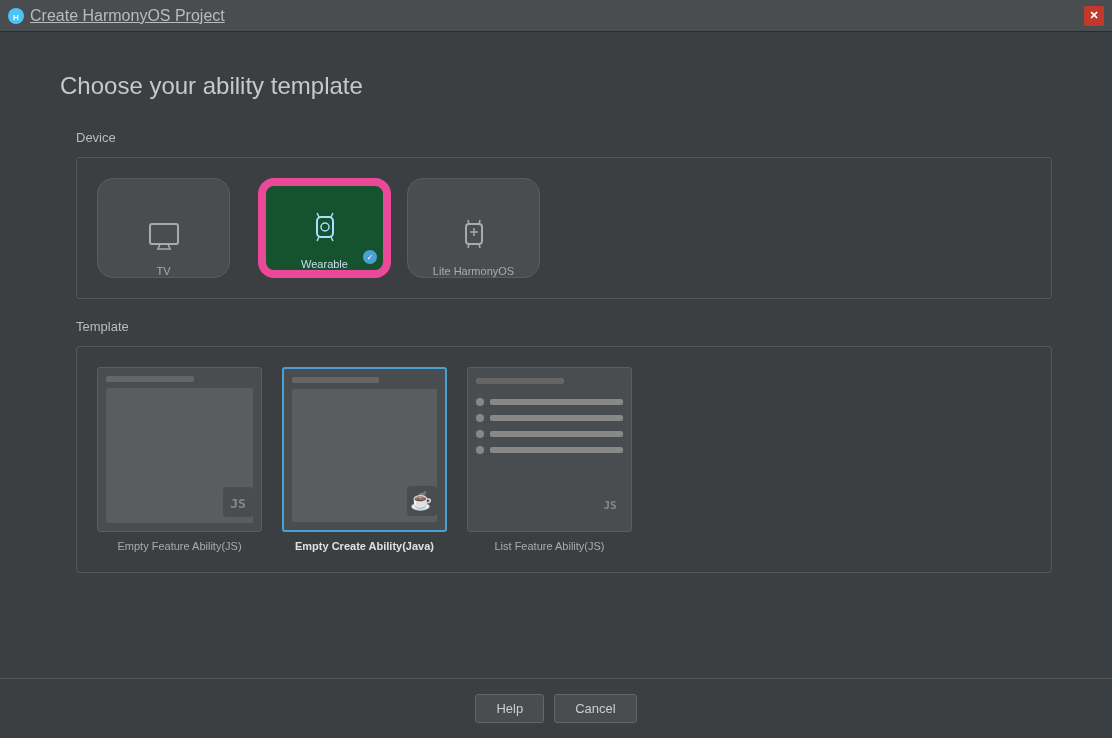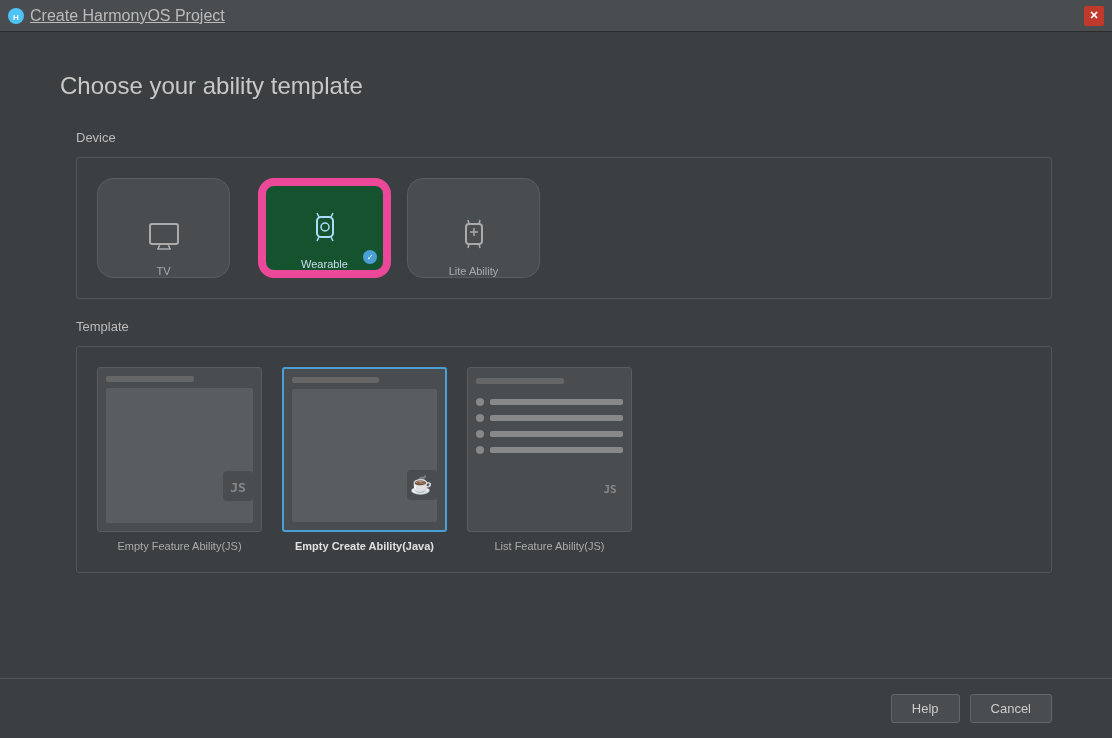--- a/index.html
+++ b/index.html
@@ -196,21 +196,21 @@
       width: 60%;
       margin-bottom: 6px;
     }
     .preview-body {
       flex: 1;
       background: #5a5d60;
       border-radius: 2px;
     }
     .preview-icon-bottom {
       position: absolute;
-      bottom: 24px;
+      bottom: 8px;
       right: 8px;
       font-size: 24px;
       color: #bef264;
     }
 
     
     .preview-list-item {
       display: flex;
       align-items: center;
       gap: 6px;
@@ -229,21 +229,21 @@
       border-radius: 2px;
       flex: 1;
     }
 
     
     .footer {
       height: 60px;
       background: #3c3f41;
       display: flex;
       align-items: center;
-      justify-content: flex-end;
+      justify-content: center;
       padding: 0 60px;
       border-top: 1px solid #555;
       flex-shrink: 0;
     }
     .footer-left {
       display: flex;
       gap: 10px;
     }
     .footer-right {
       display: flex;
@@ -326,21 +326,21 @@
             <svg width="20" height="32" viewBox="0 0 20 32" fill="none">
               <rect x="2" y="6" width="16" height="20" rx="3" stroke="#aaaaaa" stroke-width="2" fill="none"></rect>
               <line x1="5" y1="6" x2="4" y2="2" stroke="#aaaaaa" stroke-width="1.5"></line>
               <line x1="15" y1="6" x2="16" y2="2" stroke="#aaaaaa" stroke-width="1.5"></line>
               <line x1="5" y1="26" x2="4" y2="30" stroke="#aaaaaa" stroke-width="1.5"></line>
               <line x1="15" y1="26" x2="16" y2="30" stroke="#aaaaaa" stroke-width="1.5"></line>
               <line x1="6" y1="14" x2="14" y2="14" stroke="#aaaaaa" stroke-width="1.5"></line>
               <line x1="10" y1="10" x2="10" y2="18" stroke="#aaaaaa" stroke-width="1.5"></line>
             </svg>
           </div>
-          <span class="device-item-label">Lite Ability</span>
+          <span class="device-item-label">Lite HarmonyOS</span>
         </div>
 
       </div>
     </div>
   </div>
 
   <div class="section-container" style="">
     <div class="section-label">Template</div>
     <div class="template-section">
       <div class="template-grid">

